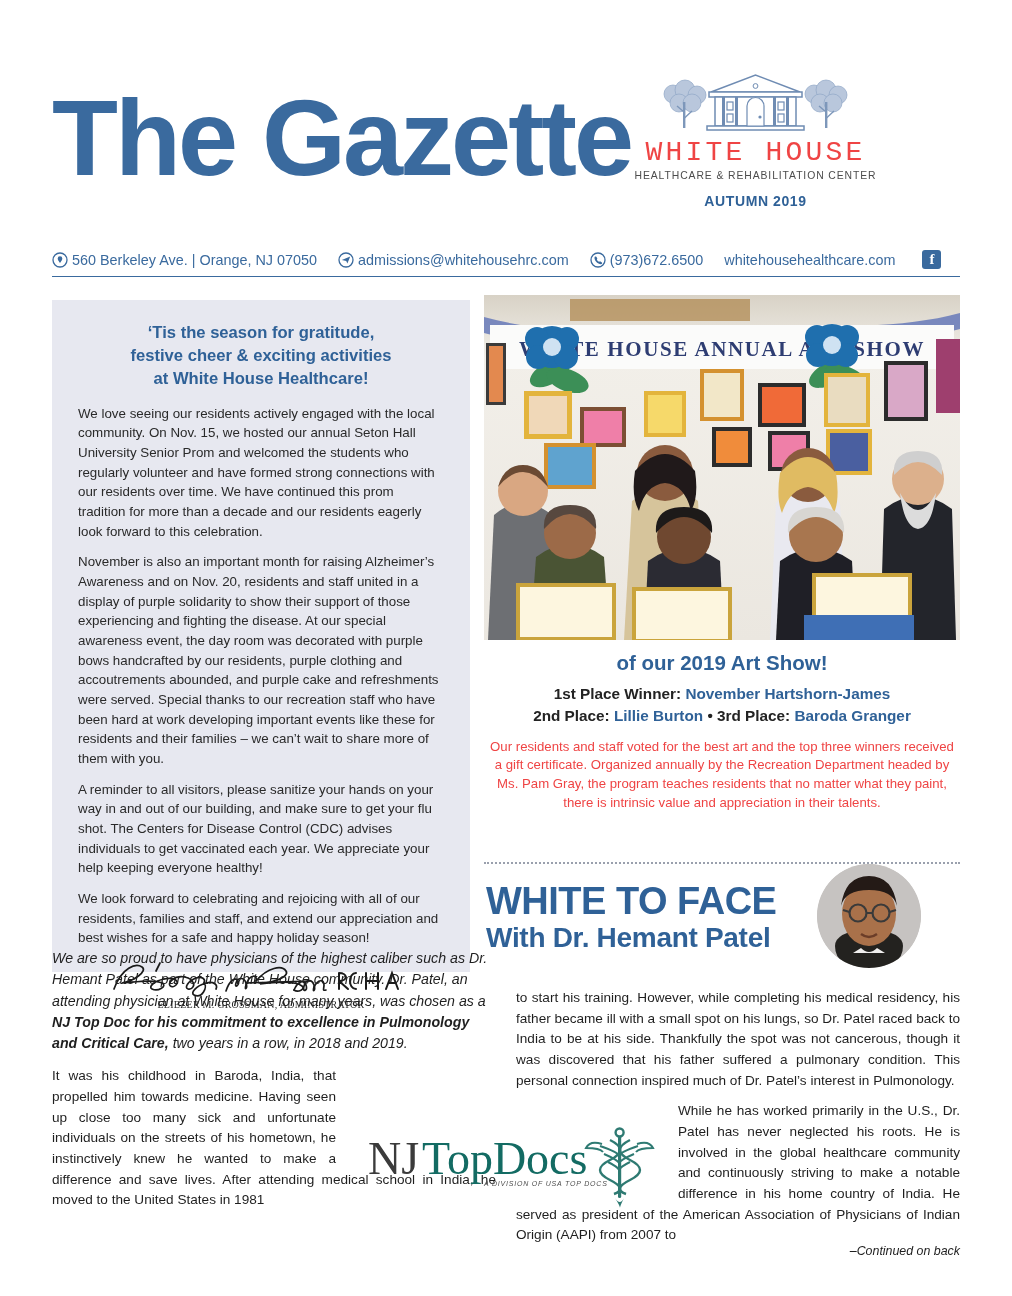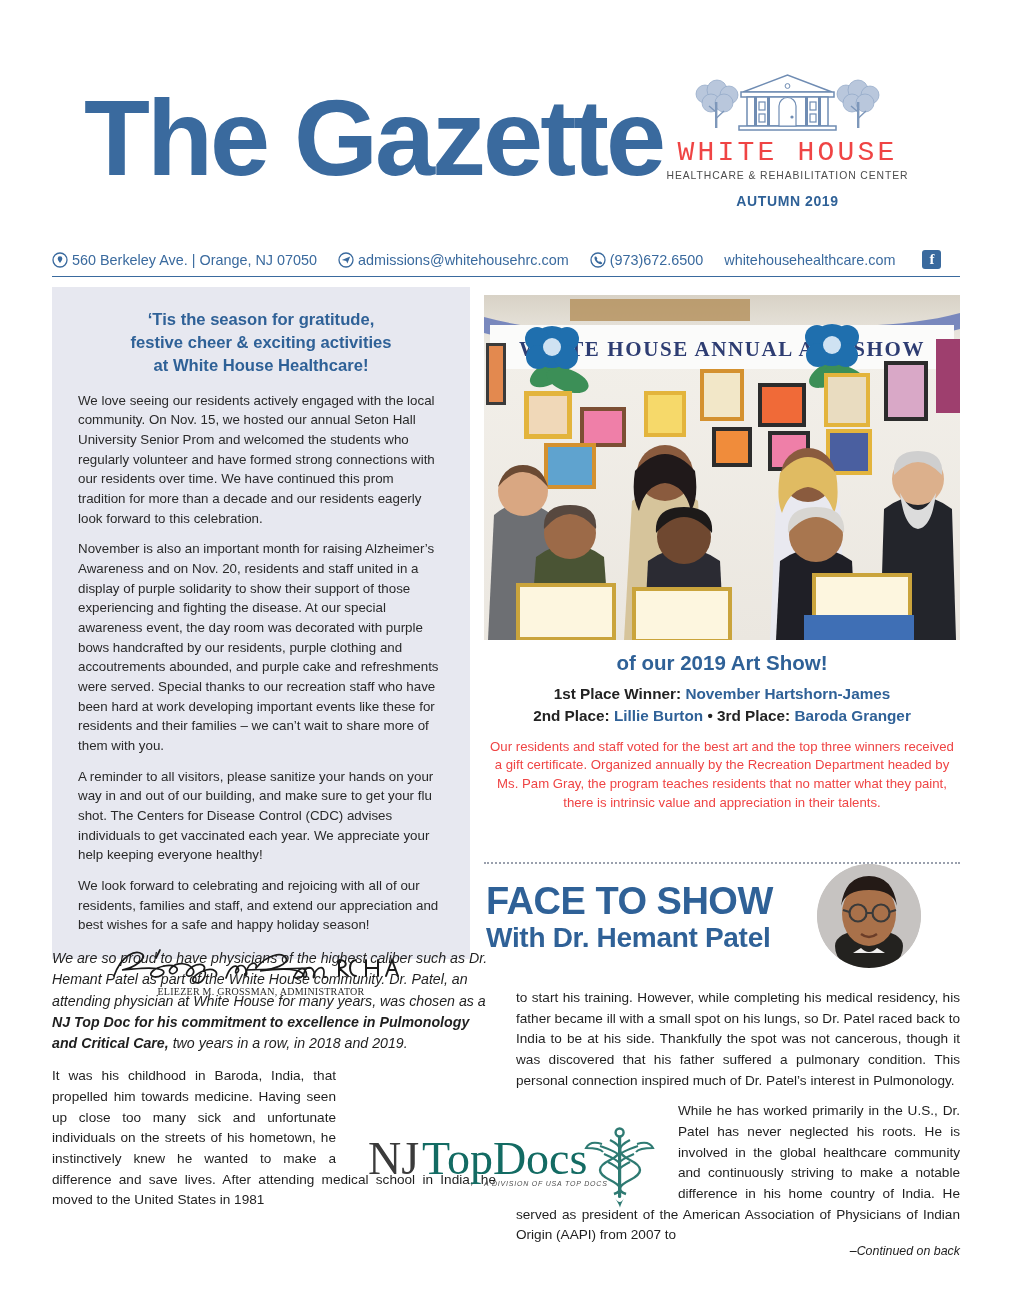--- a/index.html
+++ b/index.html
@@ -5,21 +5,21 @@
   * { box-sizing: border-box; margin: 0; padding: 0; }
   html, body {
     width: 1012px; height: 1296px;
     background: #ffffff;
     font-family: "Liberation Sans", sans-serif;
     overflow: hidden;
   }
   .page { position: relative; width: 1012px; height: 1296px; background:#fff; }
 
   
-  .masthead { position:absolute; left:0; top:0; width:932px; height:240px;margin-left:32px; }
+  .masthead { position:absolute; left:0; top:0; width:932px; height:240px; }
   .mast-title {
     position:absolute; left:52px; top:84px;
     font-size:108px; font-weight:bold; letter-spacing:-3px;
     color:#3a6a9e; line-height:1; font-family:"Liberation Sans", sans-serif;
   }
   .logo-block { position:absolute; right:44px; top:72px; width:265px; text-align:center; }
   .logo-mark { width:100%; height:62px; display:block; }
   .logo-name {
     font-family:Liberation Mono, monospace; font-size:28px; letter-spacing:3.2px;
     color:#ef4444; margin-top:4px; line-height:1.05;
@@ -41,21 +41,21 @@
   .contact-item { display:flex; align-items:center; gap:4px; white-space:nowrap; }
   .ci-ic { display:inline-flex; align-items:center; }
   .fb-icon {
     width:19px; height:19px; background:#3a6a9e; border-radius:3px;
     color:#fff; font-family:"Liberation Serif", serif; font-weight:bold;
     font-size:15px; line-height:18px; text-align:center; margin-left:6px;
   }
 
   
   .sidebar {
-    position:absolute; left:52px; top:287px; width:418px; height:672px;
+    position:absolute; left:52px; top:300px; width:418px; height:672px;
     background:#e7e8f0; padding:22px 26px 24px 26px;
   }
   .sb-head {
     text-align:center; color:#2f6197; font-weight:bold;
     font-size:16.6px; line-height:1.38; margin-bottom:13px;
   }
   .sb-p {
     color:#2a2a2a; font-size:13.35px; line-height:1.475; margin-bottom:11px;
     text-align:left;
   }
@@ -371,21 +371,21 @@
       <div class="cg-line">
         <span>2nd Place: </span><span class="cg-name">Lillie Burton</span><span> • </span><span>3rd Place: </span><span class="cg-name">Baroda Granger</span>
       </div>
     </div>
     <p class="cg-body">Our residents and staff voted for the best art and the top three winners received a gift certificate. Organized annually by the Recreation Department headed by Ms. Pam Gray, the program teaches residents that no matter what they paint, there is intrinsic value and appreciation in their talents.</p>
   </div>
 
   <div class="dots"></div>
 
   <div class="f2f">
-    <div class="f2f-t1">FACE TO SHOW</div>
+    <div class="f2f-t1">WHITE TO FACE</div>
     <div class="f2f-t2">With Dr. Hemant Patel</div>
     <div class="headshot">
       <svg width="104" height="104" viewBox="0 0 104 104">
         <circle cx="52" cy="52" r="52" fill="#c6c3c1"></circle>
         <path d="M52 104 q-34 0 -34 -22 q0 -14 34 -18 q34 4 34 18 q0 22 -34 22Z" fill="#23221f"></path>
         <ellipse cx="52" cy="50" rx="27" ry="32" fill="#a9714a"></ellipse>
         <path d="M24 42 q4 -30 28 -30 q24 0 28 30 q-4 -16 -28 -16 q-24 0 -28 16Z" fill="#241a16"></path>
         <g fill="none" stroke="#3a3a3a" stroke-width="2.2">
           <circle cx="41" cy="49" r="8.5"></circle>
             <circle cx="64" cy="49" r="8.5"></circle>

